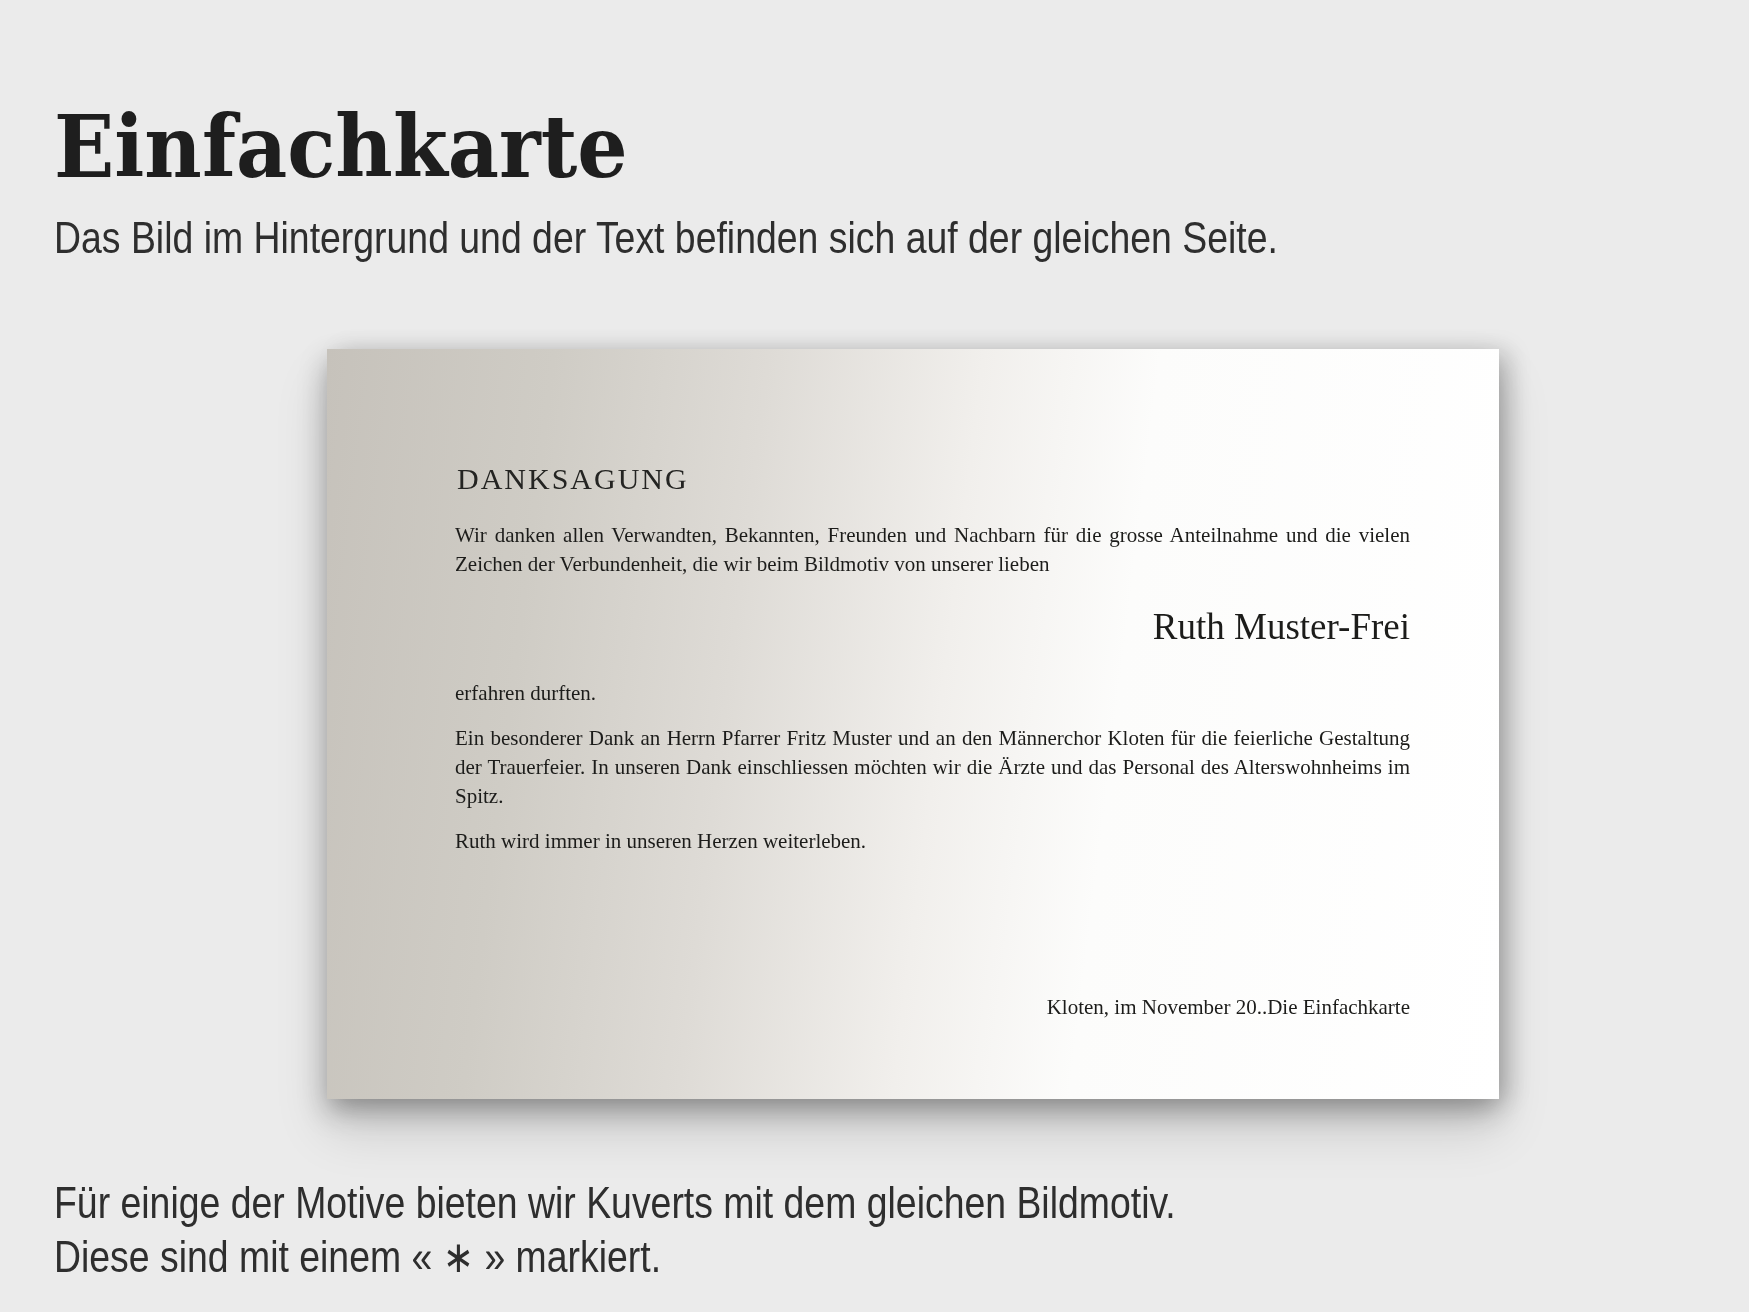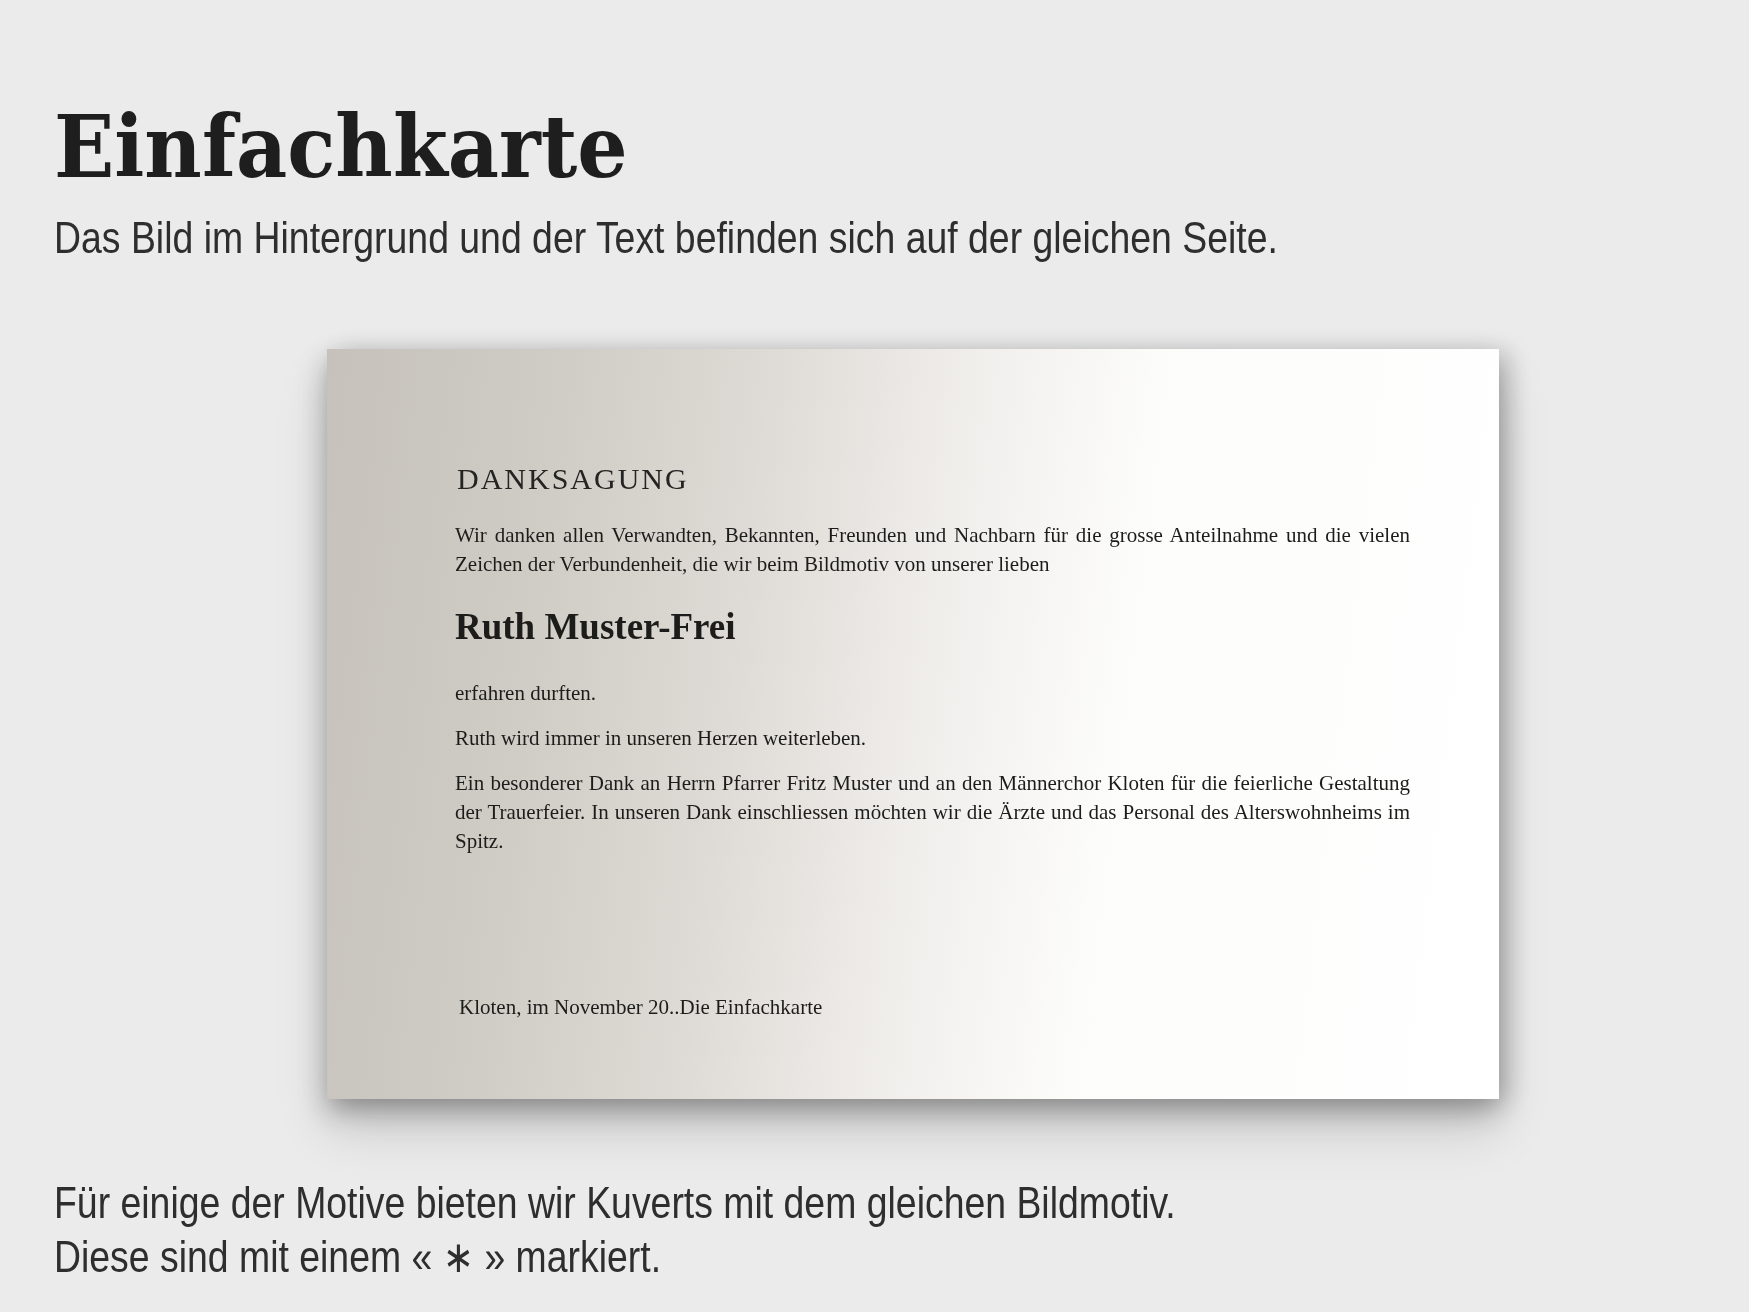--- a/index.html
+++ b/index.html
@@ -79,36 +79,36 @@
     font-weight: 400;
     letter-spacing: 2px;
     color: #242422;
   }
   .card-intro {
     margin: 0;
     text-align: justify;
   }
   .deceased-name {
     margin: 26px 0 30px 0;
-    text-align: left;
+    text-align: right;
     font-size: 37px;
     line-height: 44px;
-    font-weight: 700;
+    font-weight: 400;
   }
   .card-par {
     margin: 16px 0 14px 0;
     text-align: justify;
   }
   .card-footer-row {
     position: absolute;
     left: 4px;
     right: 0;
     top: 644px;
     display: flex;
-    justify-content: flex-start;
+    justify-content: flex-end;
   }
 
   
   .page-footer {
     position: absolute;
     left: 54px;
     top: 1176px;
     font-size: 44px;
     line-height: 54px;
     font-weight: 400;
@@ -125,22 +125,22 @@
 <h1 class="page-title">Einfachkarte</h1>
 
 <div class="page-subtitle">Das Bild im Hintergrund und der Text befinden sich auf der gleichen Seite.</div>
 
 <div class="memorial-card">
   <div class="card-content">
     <div class="card-heading">DANKSAGUNG</div>
     <p class="card-intro">Wir danken allen Verwandten, Bekannten, Freunden und Nachbarn für die grosse Anteilnahme und die vielen Zeichen der Verbundenheit, die wir beim Bildmotiv von unserer lieben</p>
     <div class="deceased-name">Ruth Muster-Frei</div>
     <p class="card-par">erfahren durften.</p>
+    <p class="card-par">Ein besonderer Dank an Herrn Pfarrer Fritz Muster und an den Männerchor Kloten für die feierliche Gestaltung der Trauerfeier. In unseren Dank einschliessen möchten wir die Ärzte und das Personal des Alterswohnheims im Spitz.</p>
     <p class="card-par">Ruth wird immer in unseren Herzen weiterleben.</p>
-    <p class="card-par">Ein besonderer Dank an Herrn Pfarrer Fritz Muster und an den Männerchor Kloten für die feierliche Gestaltung der Trauerfeier. In unseren Dank einschliessen möchten wir die Ärzte und das Personal des Alterswohnheims im Spitz.</p>
     <div class="card-footer-row">
       <span>Kloten, im November 20..</span>
       <span>Die Einfachkarte</span>
     </div>
   </div>
 </div>
 
 <div class="page-footer">
   <div>Für einige der Motive bieten wir Kuverts mit dem gleichen Bildmotiv.</div>
   <div>Diese sind mit einem « ∗ » markiert.</div>

